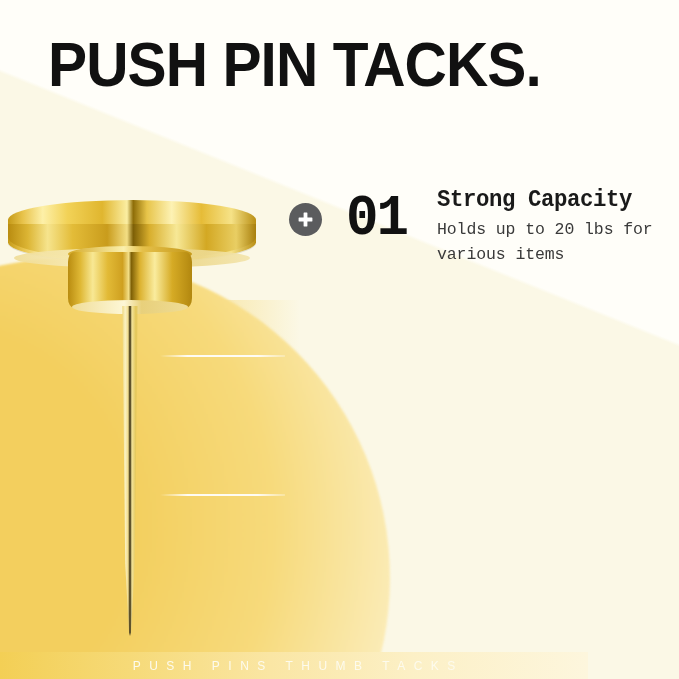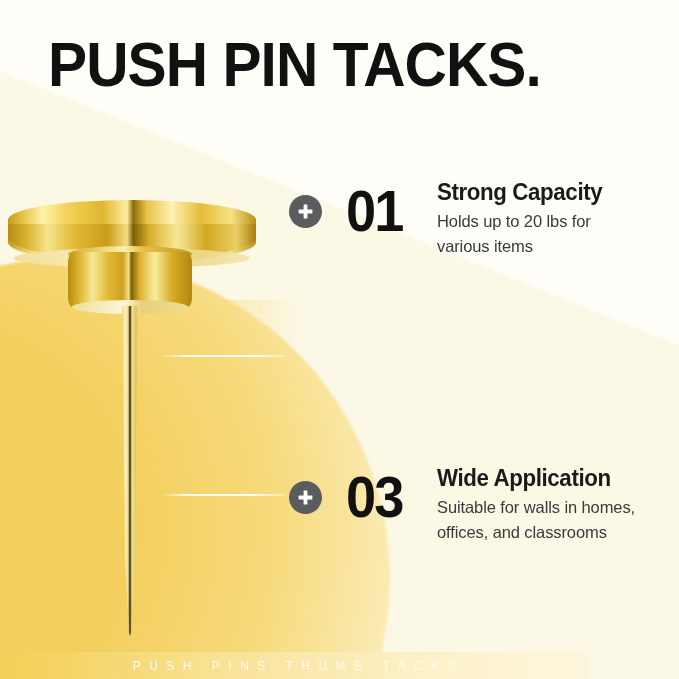--- a/index.html
+++ b/index.html
@@ -188,52 +188,36 @@
     <div class="pin-disc-bottom"></div>
     <div class="pin-collar-top"></div>
     <div class="pin-collar"></div>
     <div class="pin-collar-bot"></div>
     <div class="pin-needle"></div>
   </div>
 
   <div class="conn" style="left:160px; top:355px; width:125px;"></div>
   <div class="conn" style="left:160px; top:494px; width:125px;"></div>
 
-  <div class="feature" style="top:180px;">
+  <div class="feature" style="top:188px;font-family:Liberation Mono, monospace;">
     <div class="plus-icon">
       <svg width="17" height="17" viewBox="0 0 17 17" aria-hidden="true">
         <rect x="6.6" y="1.6" width="3.8" height="13.8" rx="0.4" fill="#ffffff"></rect>
         <rect x="1.6" y="6.6" width="13.8" height="3.8" rx="0.4" fill="#ffffff"></rect>
       </svg>
     </div>
     <div class="num">01</div>
     <div class="ftext">
       <div class="fhead">Strong Capacity</div>
       <div class="fbody">
         <span>Holds up to 20 lbs for</span>
         <span>various items</span>
       </div>
     </div>
   </div>
 
 
-  <div class="feature" style="top:466px;">
-    <div class="plus-icon">
-      <svg width="17" height="17" viewBox="0 0 17 17" aria-hidden="true">
-        <rect x="6.6" y="1.6" width="3.8" height="13.8" rx="0.4" fill="#ffffff"></rect>
-        <rect x="1.6" y="6.6" width="13.8" height="3.8" rx="0.4" fill="#ffffff"></rect>
-      </svg>
-    </div>
-    <div class="num">03</div>
-    <div class="ftext">
-      <div class="fhead">Wide Application</div>
-      <div class="fbody">
-        <span>Suitable for walls in homes,</span>
-        <span>offices, and classrooms</span>
-      </div>
-    </div>
-  </div>
 
   <div class="banner">
     <div class="banner-text">PUSH  PINS  THUMB  TACKS</div>
   </div>
 
 </div>
 
 </body></html>

